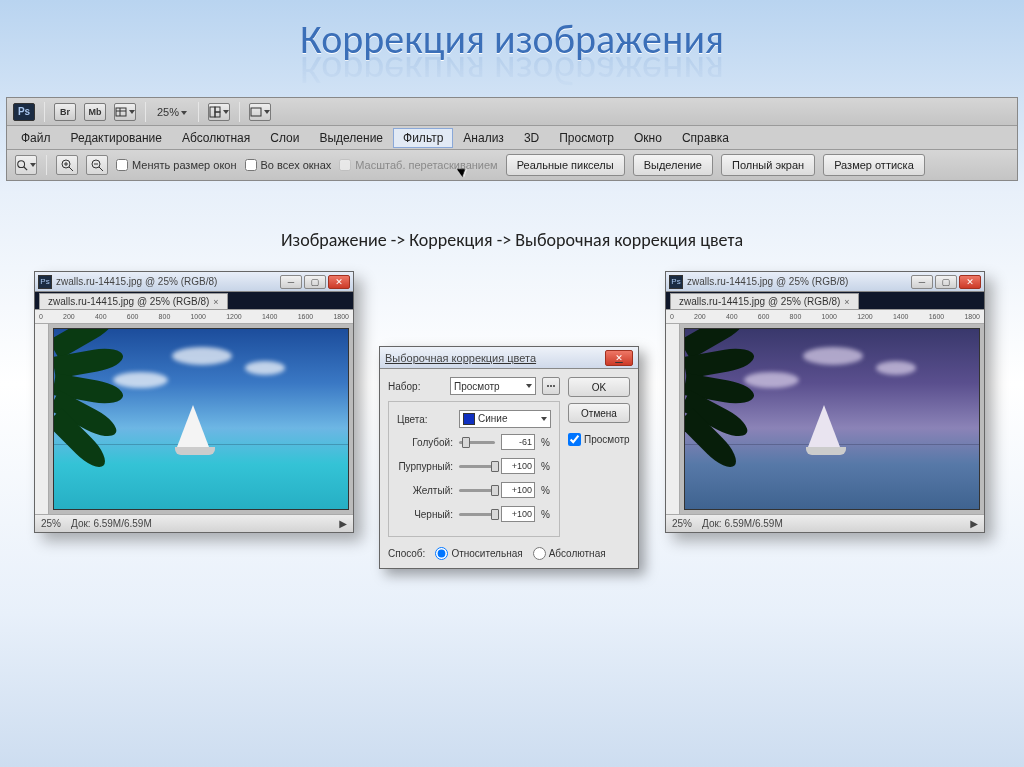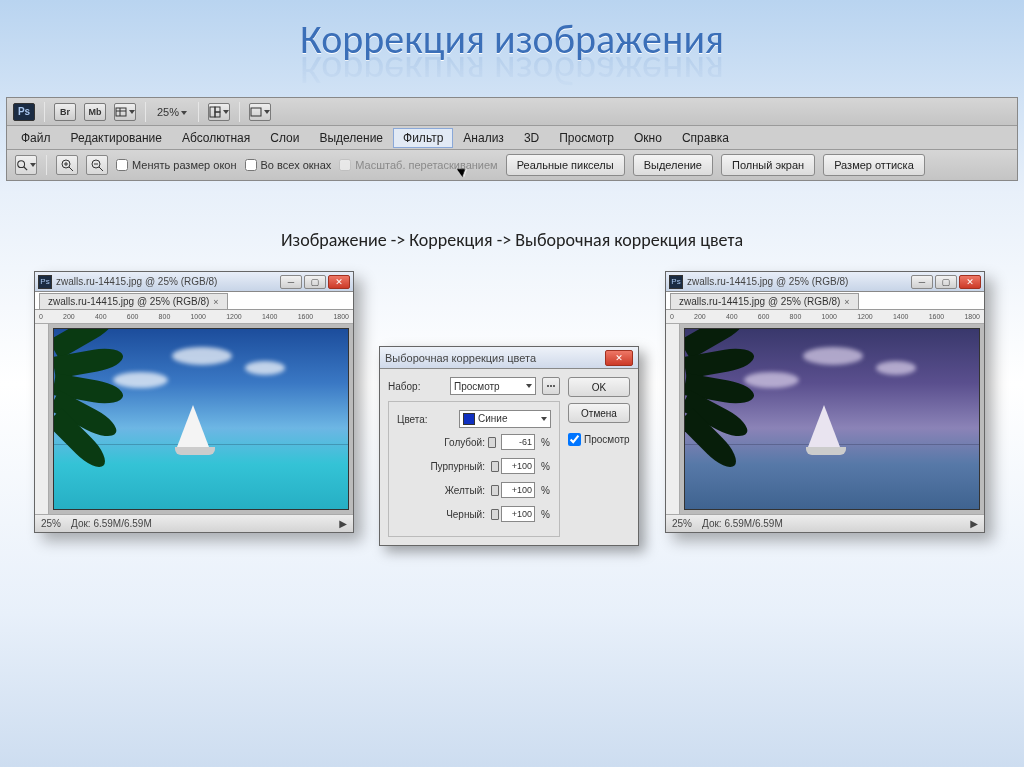--- a/index.html
+++ b/index.html
@@ -130,21 +130,21 @@
   height: 20px; display:flex; align-items:center;
   background: linear-gradient(#e8eef8,#c7d4e7);
   border-bottom: 1px solid #888;
   gap: 4px; padding: 0 3px;
 }
 .title-icon { width:14px; height:14px; background:#1b2c43; color:#a8c6ee; font-size:8px; display:flex;align-items:center;justify-content:center; border:1px solid #333;}
 .title-text { flex:1; font-size:10px; color:#444; white-space:nowrap; overflow:hidden; }
 .winbtns { display:flex; gap:2px; }
 .winbtn { width:22px; height:14px; border:1px solid #888; background:linear-gradient(#f2f2f2,#d0d0d0); border-radius:2px; font-size:9px; display:flex;align-items:center;justify-content:center; color:#444;}
 .winbtn.close { background:linear-gradient(#ee7766,#cc3a28); color:#fff; border-color:#a03020;}
-.tabstrip { height:18px; background:#ffffff; border-bottom:1px solid #9a9a9a; display:flex; align-items:end; padding-left:4px;}
+.tabstrip { height:18px; background:#0f172a; border-bottom:1px solid #9a9a9a; display:flex; align-items:end; padding-left:4px;}
 .tabstrip .tab { background:#e5e5e5; border:1px solid #9a9a9a; border-bottom:none; font-size:10px; padding:2px 8px; color:#333; }
 .tabclose { color:#666; margin-left:4px; font-size:9px;}
 .rulerbar { height:14px; background:#eee; border-bottom:1px solid #aaa; font-size:7px; color:#555; display:flex; align-items:center; justify-content:space-between; padding:0 4px;}
 .rulerbar span { }
 .canvas-area {
   height: 190px;
   display:flex;
   background:#bbb;
 }
 .ruler-v { width:14px; background:#eee; border-right:1px solid #aaa; }
@@ -193,38 +193,38 @@
 .statusbar .fill { flex:1; }
 
 .dialog {
   position:absolute;
   width: 260px;
   background:#e6e6e6;
   border:1px solid #666;
   box-shadow: 6px 6px 12px rgba(0,0,0,0.35);
   font-size:10px; color:#333;
 }
-.dialog .titlebar { height:22px; background:linear-gradient(#eef2f9,#cfd9ea); border-bottom:1px solid #888; display:flex; align-items:center; padding:0 5px; gap:0;}
+.dialog .titlebar { height:22px; background:linear-gradient(#eef2f9,#cfd9ea); border-bottom:1px solid #888; display:flex; align-items:center; padding:0 5px; gap:0;text-decoration:underline;}
 .dialog .titlebar .title-text { font-size:11px; color:#444; flex:1; }
 .dlg-body { padding: 8px; position:relative; }
 .dlg-row { display:flex; align-items:center; gap:6px; margin-bottom:6px; }
 .dlg-label { width:56px; text-align:left; font-size:10px; color:#333; }
 .dlg-select {
   flex:1; height:18px; border:1px solid #888; background:#fff; font-size:10px; padding:0 3px; display:flex; align-items:center; justify-content:space-between;
 }
 .side-buttons { position:absolute; top:8px; right:8px; width:62px; display:flex; flex-direction:column; gap:6px; }
 .side-buttons .btn { width:100%; height:20px; font-size:10px; justify-content:center; }
 .preview-chk { display:flex; align-items:center; gap:3px; font-size:10px; color:#333; margin-top:4px; }
 .group-box {
   margin-top:6px; margin-right:70px; border:1px solid #bbb; padding:8px 8px 6px 8px;
 }
 .slider-row {
   display:flex; align-items:center; gap:6px; margin-bottom:8px;
 }
-.slider-row .lbl { width:56px; text-align:right; font-size:10px; color:#333;margin-left:32px; }
+.slider-row .lbl { width:56px; text-align:right; font-size:10px; color:#333; }
 .slider-row .track {
   flex:1; height:3px; background:#999; position:relative; border-radius:2px;
 }
 .slider-row .thumb {
   position:absolute; top:-4px; width:8px; height:11px; background:#d8d8d8;
   border:1px solid #666; border-radius:1px;
 }
 .slider-row .valbox {
   width:34px; height:16px; border:1px solid #888; background:#fff; font-size:9px; text-align:right; padding-right:2px; line-height:14px;
 }
@@ -511,15 +511,26 @@
               <div class="lbl">Черный:</div>
               <div class="track">
                 <div class="thumb" style="left:calc(100% - 4px);"></div>
               </div>
               <div class="valbox">+100</div>
               <div class="unit">%</div>
             </div>
           </div>
       </div>
 
+      <div class="method-row">
+        <span>Способ:</span>
+        <label>
+            <input type="radio" name="m" checked="" style=""> 
+            <span>Относительная</span>
+          </label>
+        <label>
+            <input type="radio" name="m" style=""> 
+            <span>Абсолютная</span>
+          </label>
+      </div>
     </div>
   </div>
 </div>
 
 </body></html>

